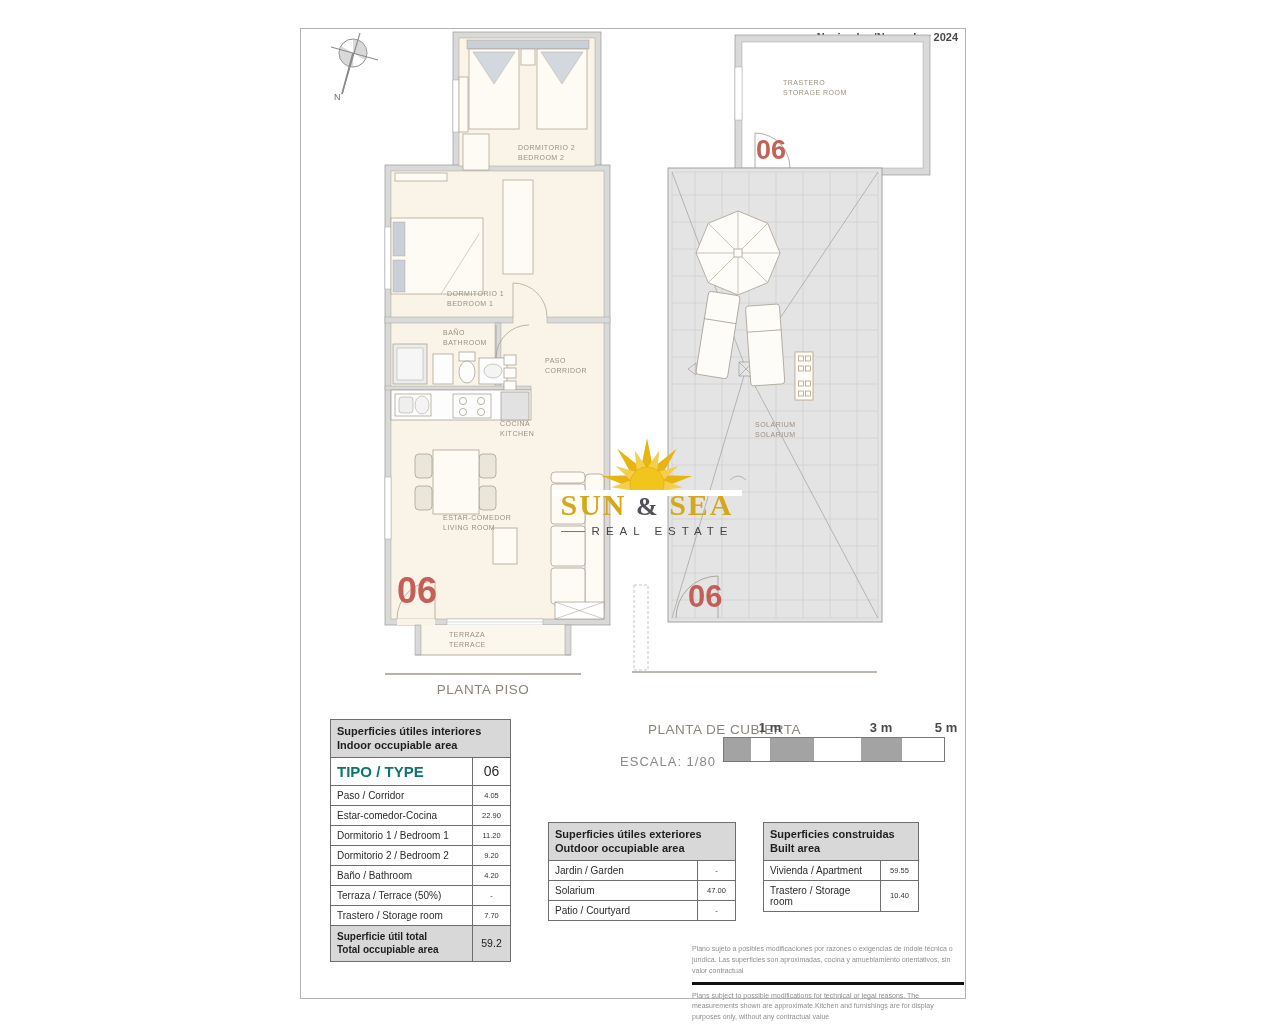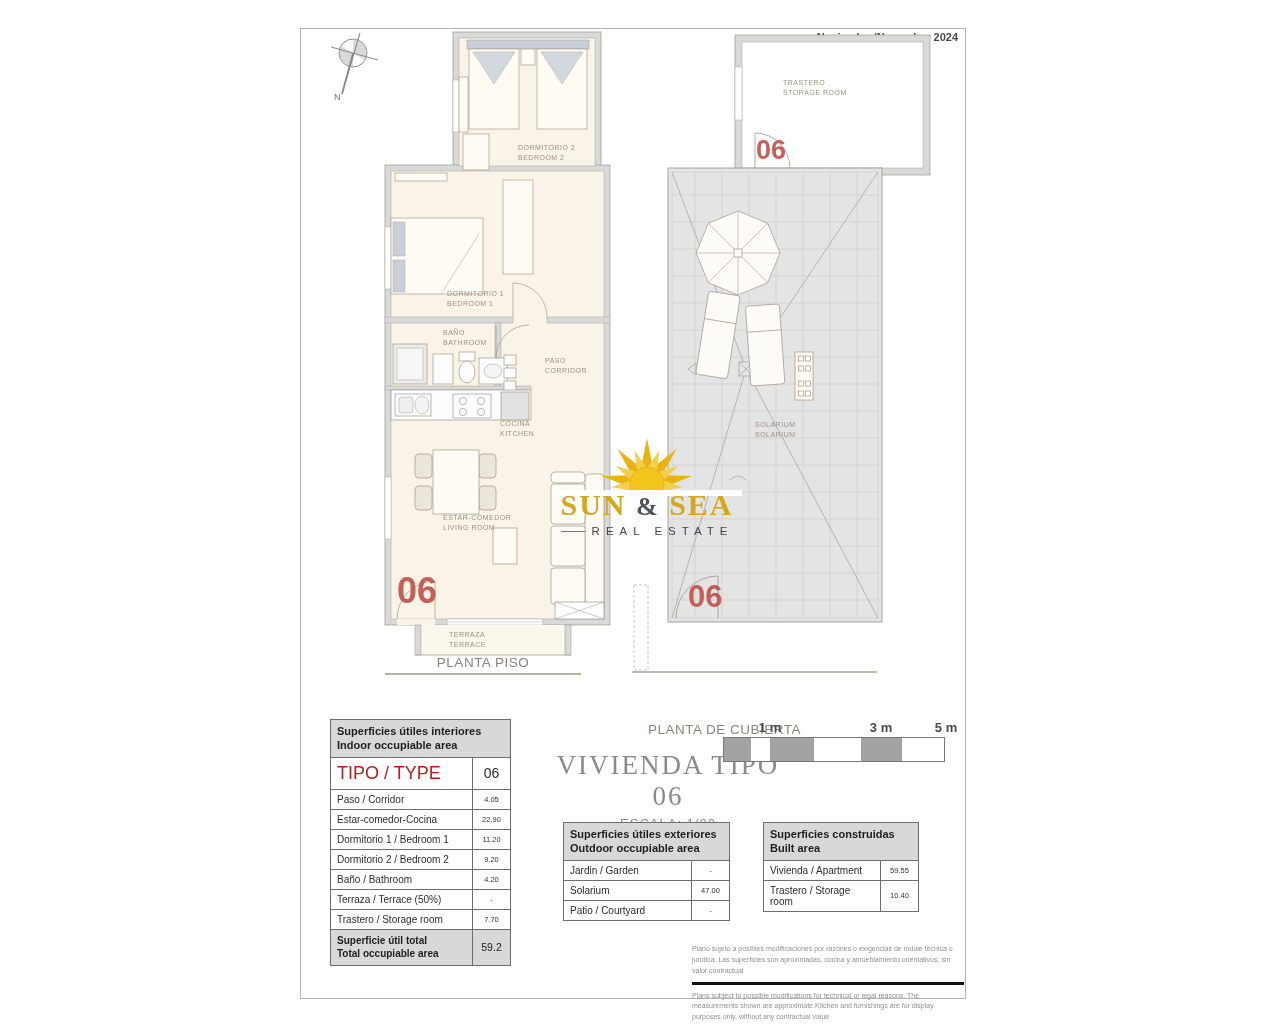--- a/index.html
+++ b/index.html
@@ -34,21 +34,21 @@
   .scale-bar { left:723px; top:737px; width:222px; height:25px; border:1px solid #777; display:flex; }
   .scale-bar .seg { height:100%; }
   .scale-label { position:absolute; top:-18px; transform:translateX(-50%); font-size:13px; font-weight:bold; color:#4a4a4a; white-space:nowrap; }
 
   
   .area-table { border-collapse:collapse; background:#fff;padding-left:8px; }
   .area-table td { border:1px solid #6e6e6e; vertical-align:middle; }
   .area-table .hdr { background:#d8d8d8; font-weight:bold; font-size:11px; color:#1e1e1e; padding:4px 6px; line-height:1.3; }
   .area-table .lbl { font-size:10px; color:#2b2b2b; padding:4px 6px; }
   .area-table .val { font-size:7.5px; color:#333; text-align:center; width:38px; }
-  .area-table .type-lbl { font-size:18px; color:#b91c1c; padding:5px 6px; }
+  .area-table .type-lbl { font-size:15px; color:#0f766e; padding:5px 6px;font-weight:bold; }
   .area-table .type-val { font-size:14px; color:#2b2b2b; text-align:center; }
   .area-table .tot { background:#d8d8d8; font-weight:bold; font-size:10px; color:#1e1e1e; padding:4px 6px; line-height:1.35; }
   .area-table .tot-val { background:#d8d8d8; font-size:10.5px; font-weight:normal; color:#222; text-align:center; }
 
   
   .disclaimer { left:692px; top:944px; width:272px; }
   .disclaimer p { font-size:7px; line-height:1.55; color:#8f8f8f; }
   .disclaimer .divider { height:3px; background:#111; margin:5px 0 6px 0; }
 
   .compass-n { font-size:9px; color:#6f6f6f; }
@@ -313,21 +313,21 @@
 <div class="abs room-label" style="left:755px; top:420px;">
   <div>SOLARIUM</div>
   <div>SOLARIUM</div>
 </div>
 
 <div class="abs unit-number" style="left:397px; top:573px; font-size:36px;">06</div>
 <div class="abs unit-number" style="left:756px; top:137px; font-size:27px;">06</div>
 <div class="abs unit-number" style="left:688px; top:581px; font-size:31px;">06</div>
 
 <div class="abs caption-line" style="left:385px; top:673px; width:196px;"></div>
-<div class="abs plan-caption" style="left:385px; top:655px; width:196px;">PLANTA PISO</div>
+<div class="abs plan-caption" style="left:385px; top:682px; width:196px;">PLANTA PISO</div>
 <div class="abs plan-caption" style="left:612px; top:722px; width:225px;">PLANTA DE CUBIERTA</div>
 
 <div class="abs logo">
   <svg width="190" height="58" viewBox="0 0 190 58" style="margin:0 auto;">
     <g transform="translate(95,46)">
       <g fill="#e8b40f">
         <polygon points="0,-46 6,-16 -6,-16" transform="rotate(0)"></polygon>
         <polygon points="0,-46 6,-16 -6,-16" transform="rotate(-40)"></polygon>
         <polygon points="0,-46 6,-16 -6,-16" transform="rotate(40)"></polygon>
         <polygon points="0,-46 6,-16 -6,-16" transform="rotate(-80)"></polygon>
@@ -350,21 +350,20 @@
     <span class="amp">&amp;</span>
     <span>SEA</span>
   </div>
   <div class="logo-tagline">
     <div class="rule"></div>
     <span class="tag">REAL ESTATE</span>
   </div>
 </div>
 
 <div class="abs title-block">
-  <h1>VIVIENDA TIPO 06</h1>
   <div class="escala">ESCALA: 1/80</div>
 </div>
 
 <div class="abs scale-bar">
   <span class="scale-label" style="left:46px;">1 m</span>
   <span class="scale-label" style="left:137px;margin-left:20px;">3 m</span>
   <span class="scale-label" style="left:222px;">5 m</span>
   <div class="seg" style="width:27px; background:#a3a3a3;"></div>
   <div class="seg" style="width:19px; background:#fff;"></div>
   <div class="seg" style="width:44px; background:#a3a3a3;"></div>
@@ -416,21 +415,21 @@
   <tr>
     <td class="tot">
       <div>Superficie útil total</div>
       <div>Total occupiable area</div>
     </td>
     <td class="tot-val">59.2</td>
   </tr>
 </tbody>
   </table>
 
-<table class="abs area-table" style="left:548px; top:822px; width:167px;margin-left:15px;">
+<table class="abs area-table" style="left:548px; top:822px; width:188px;">
   <tbody>
       <tr>
         <td class="hdr" colspan="2">
     <div>Superficies útiles exteriores</div>
     <div>Outdoor occupiable area</div>
   </td>
       </tr>
   <tr>
         <td class="lbl">Jardin / Garden</td>
         <td class="val">-</td>

